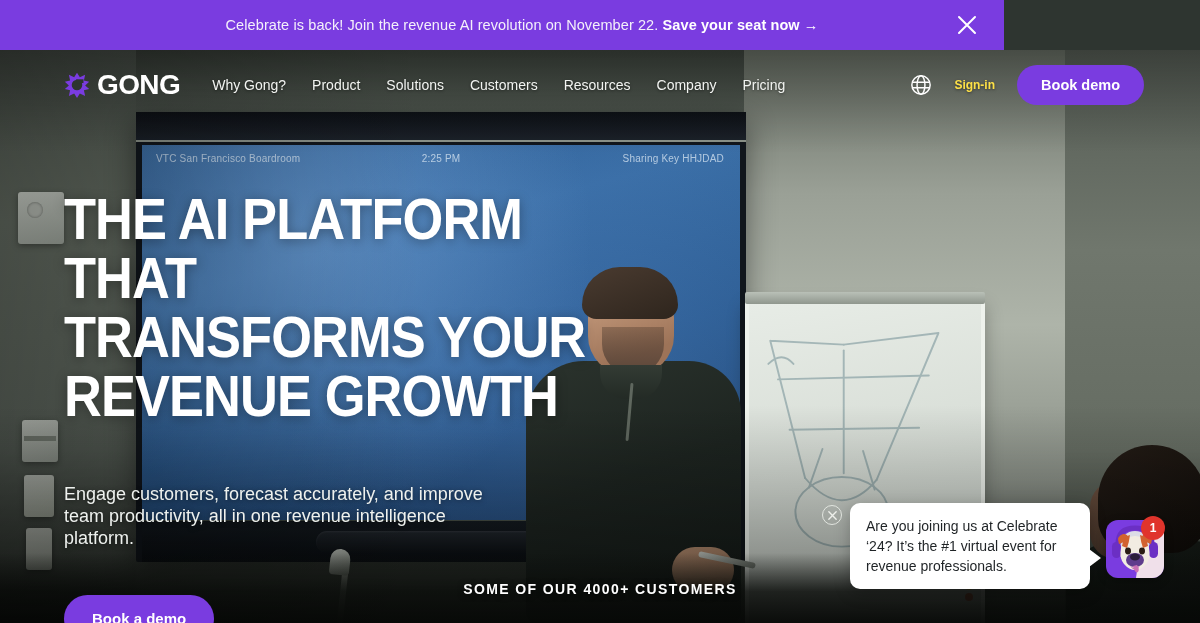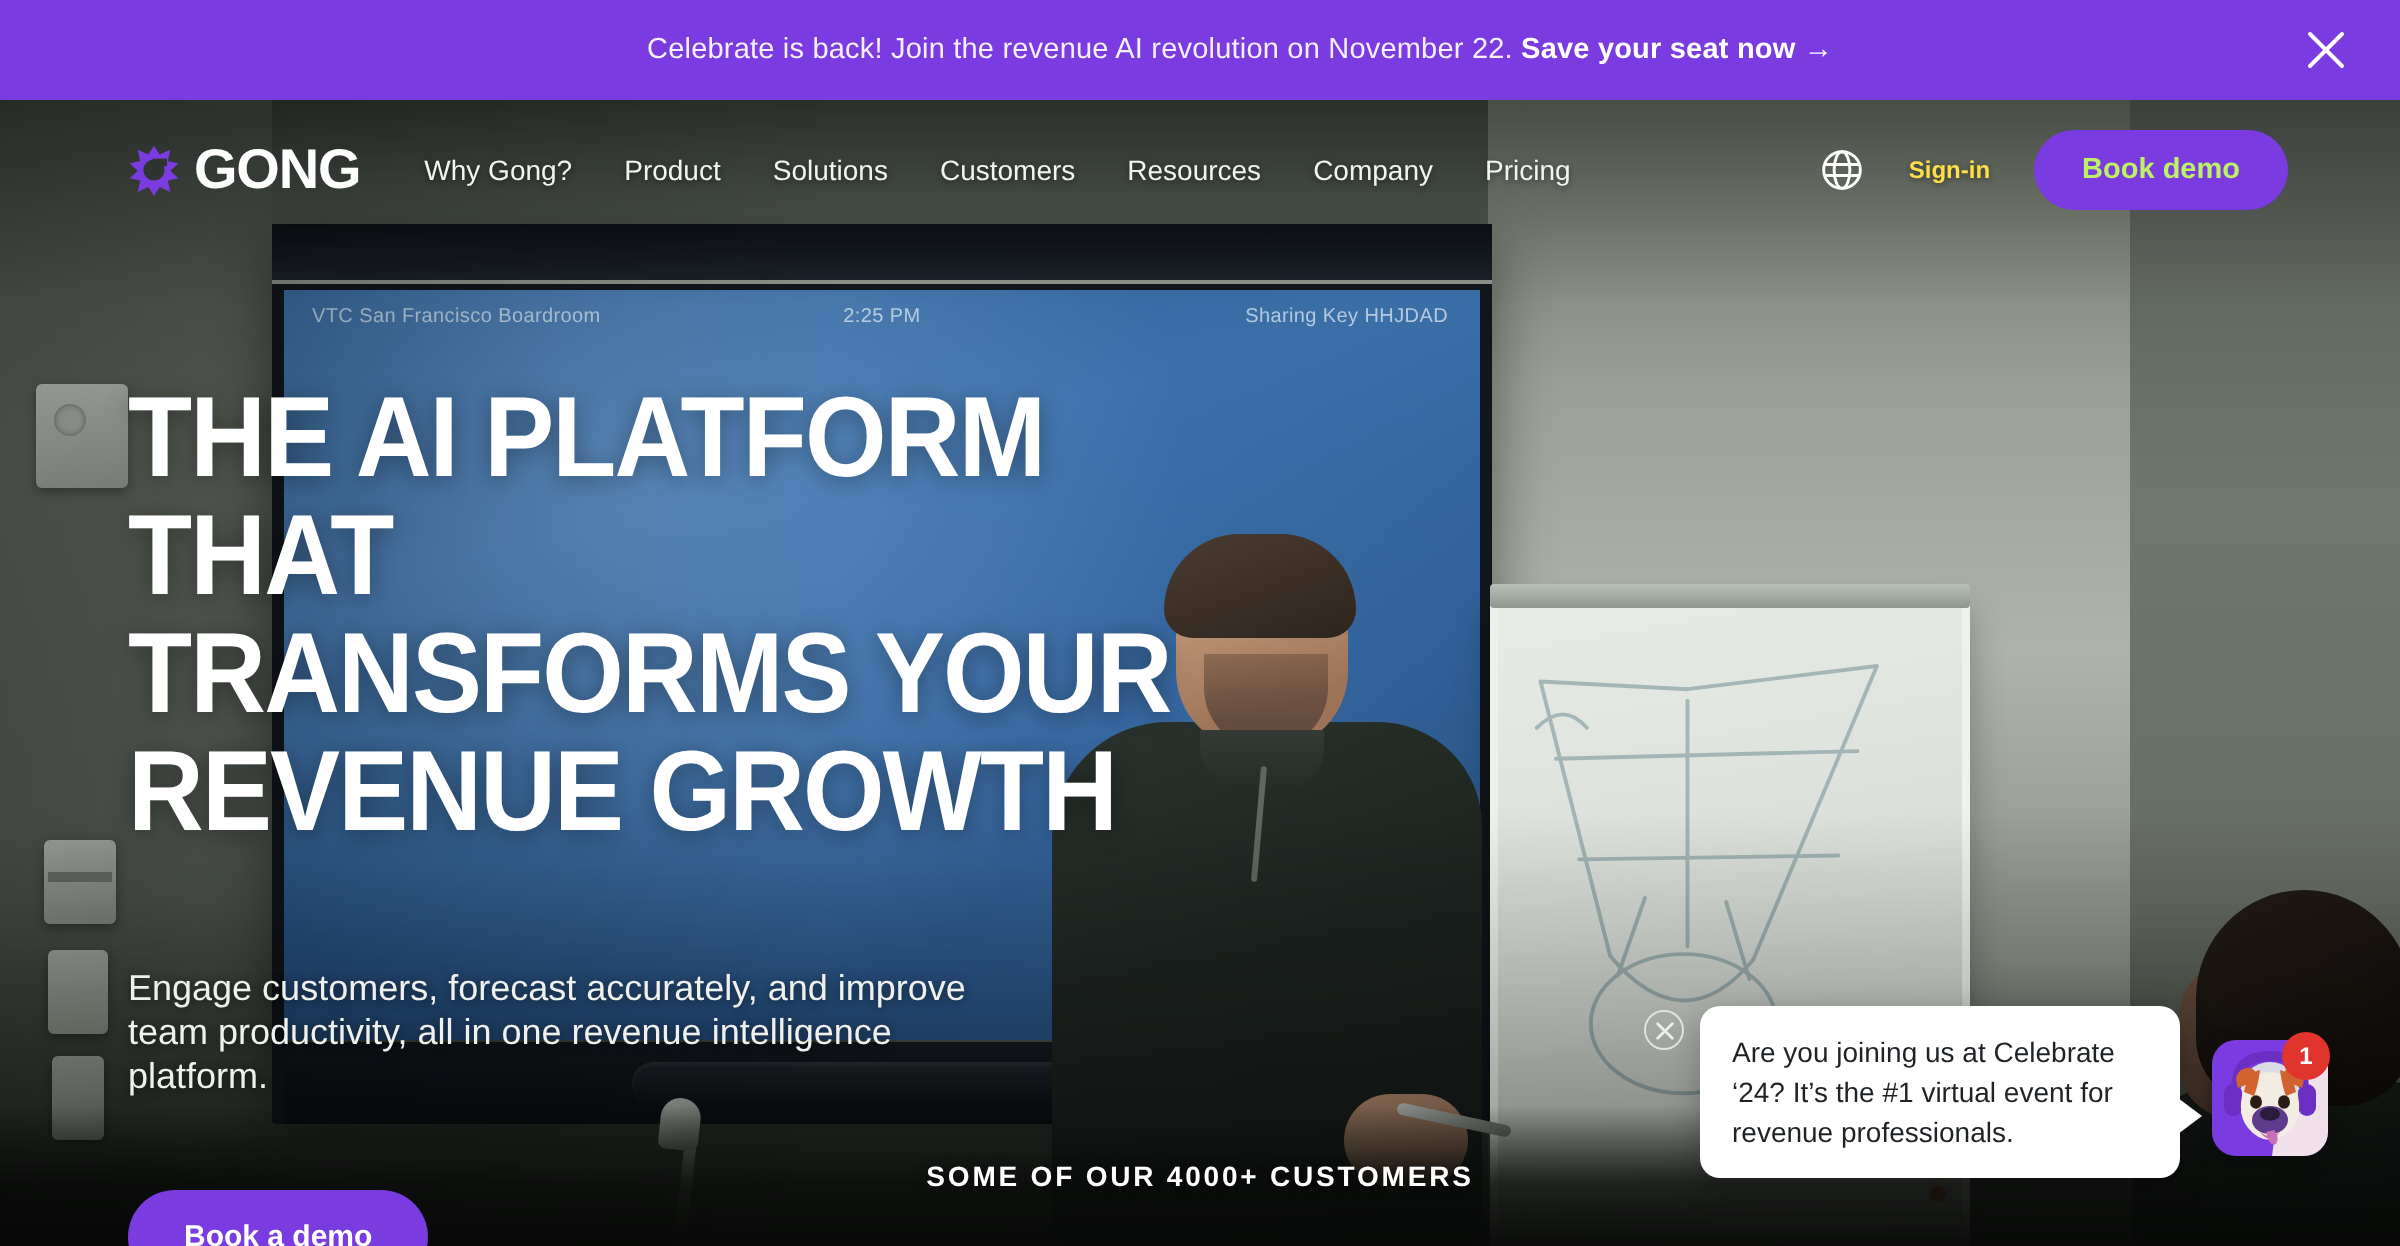--- a/index.html
+++ b/index.html
@@ -5,21 +5,21 @@
   * { margin:0; padding:0; box-sizing:border-box; }
   html,body { width:1200px; height:623px; overflow:hidden; }
   body {
     font-family:"Liberation Sans", sans-serif;
     background:#2e3530;
   }
   .page { position:relative; width:1200px; height:623px; overflow:hidden; }
 
   
   .banner {
-    position:absolute; top:0; left:0; width:1200px; height:50px;
+    position:absolute; top:0; left:0; width:1004px; height:50px;
     background:#7a3ce0;
     display:flex; align-items:center; justify-content:center;
     z-index:60;
     padding-left:40px;
   }
   .banner-text {
     color:#f4f0fb; font-size:14.5px; letter-spacing:.1px;
     white-space:nowrap;
   }
   .banner-link {
@@ -221,21 +221,21 @@
     color:#f2f4f1; font-size:14px; cursor:pointer; white-space:nowrap;
     text-shadow:0 1px 3px rgba(0,0,0,.45);
   }
   .nav-right { margin-left:auto; margin-right:56px; display:flex; align-items:center; gap:22px; }
   .globe { width:22px; height:22px; cursor:pointer; }
   .signin {
     color:#fde047; font-size:12px; font-weight:bold; cursor:pointer;
     text-shadow:0 1px 3px rgba(0,0,0,.45);
   }
   .book-demo {
-    background:#7a3ce0; color:#bef264; font-size:14.5px; font-weight:bold;
+    background:#7a3ce0; color:#ffffff; font-size:14.5px; font-weight:bold;
     border:none; border-radius:24px; padding:12px 24px; cursor:pointer;
     font-family:"Liberation Sans", sans-serif;
   }
 
   
   .hero { position:absolute; left:64px; top:190px; z-index:30; width:600px; }
   .hero-title {
     color:#fff; font-weight:bold; font-size:57px; line-height:59px;
     letter-spacing:-1px; text-transform:uppercase;
     font-family:"Liberation Sans Narrow","Liberation Sans",sans-serif;

